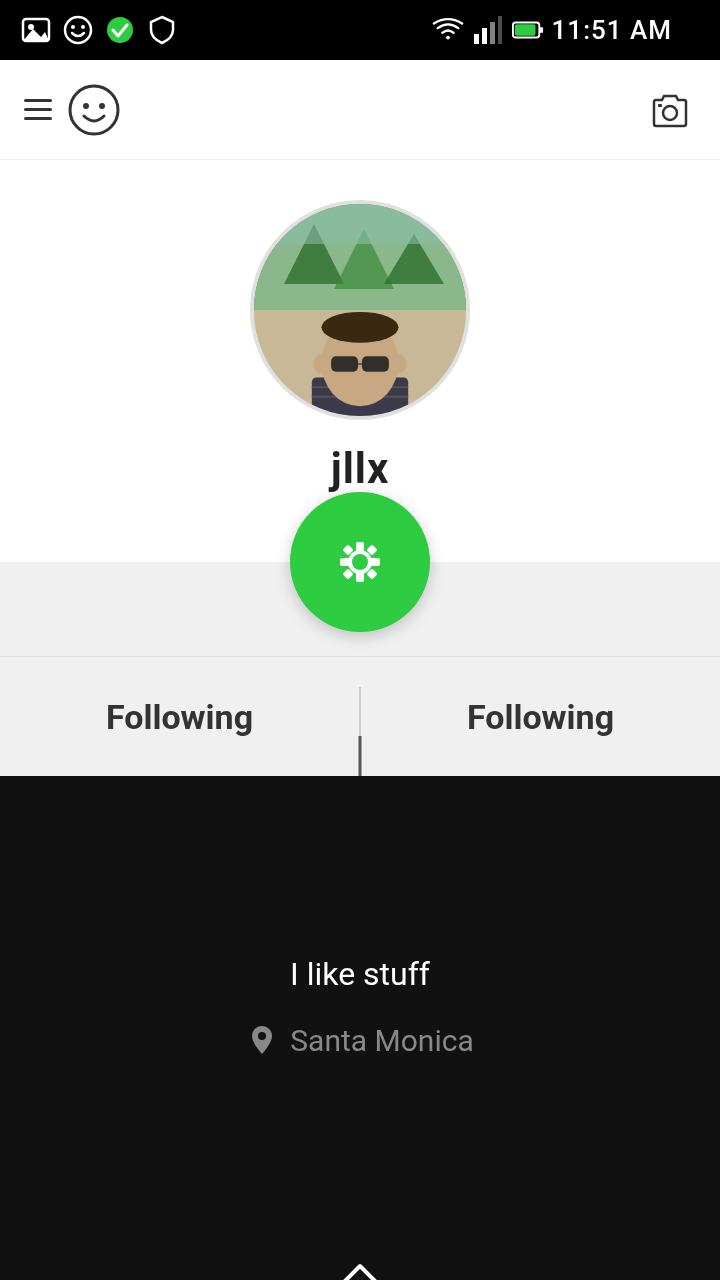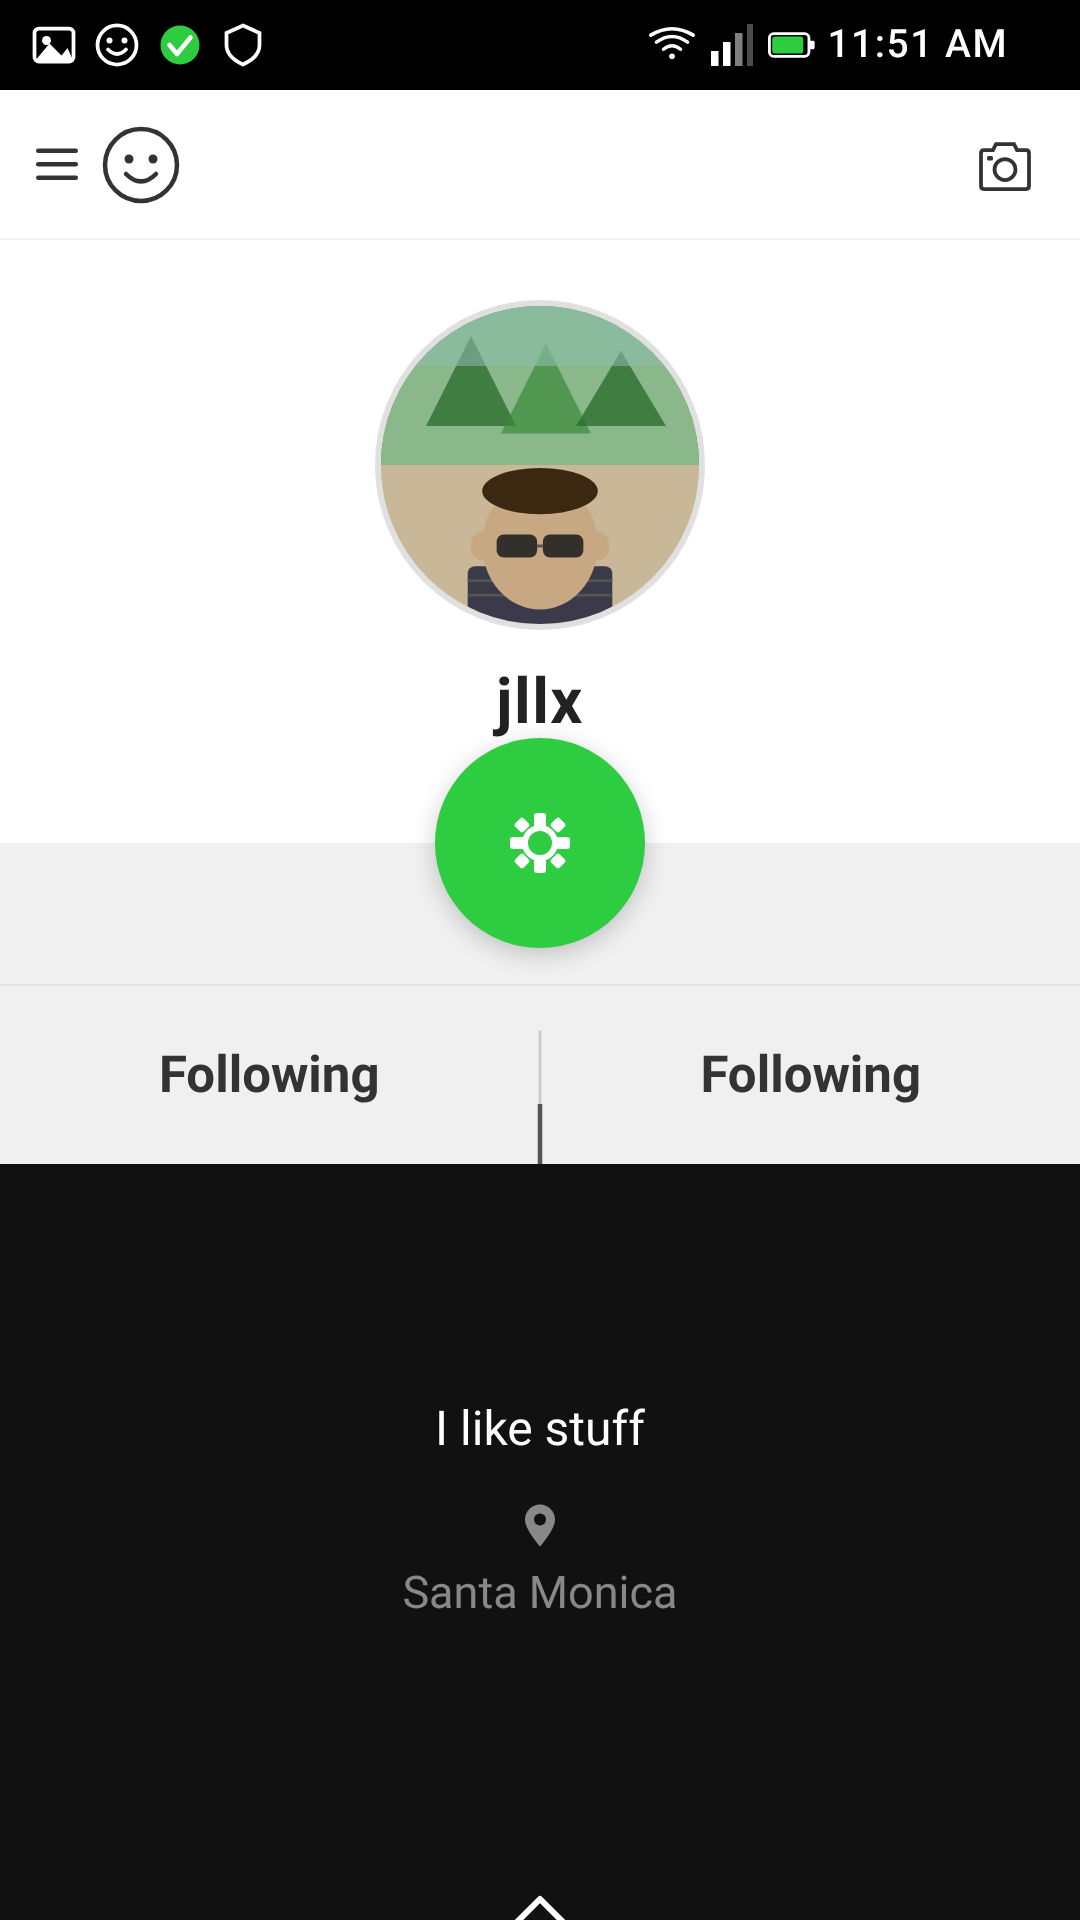--- a/index.html
+++ b/index.html
@@ -238,21 +238,20 @@
       font-size: 32px;
       color: #fff;
       margin-bottom: 30px;
       text-align: center;
     }
 
     .location-row {
       display: flex;
       align-items: center;
       gap: 12px;
-      flex-direction: column;
     }
 
     .location-text {
       font-size: 30px;
       color: #888;
     }
 
     
     #bottom-bar {
       width: 720px;

